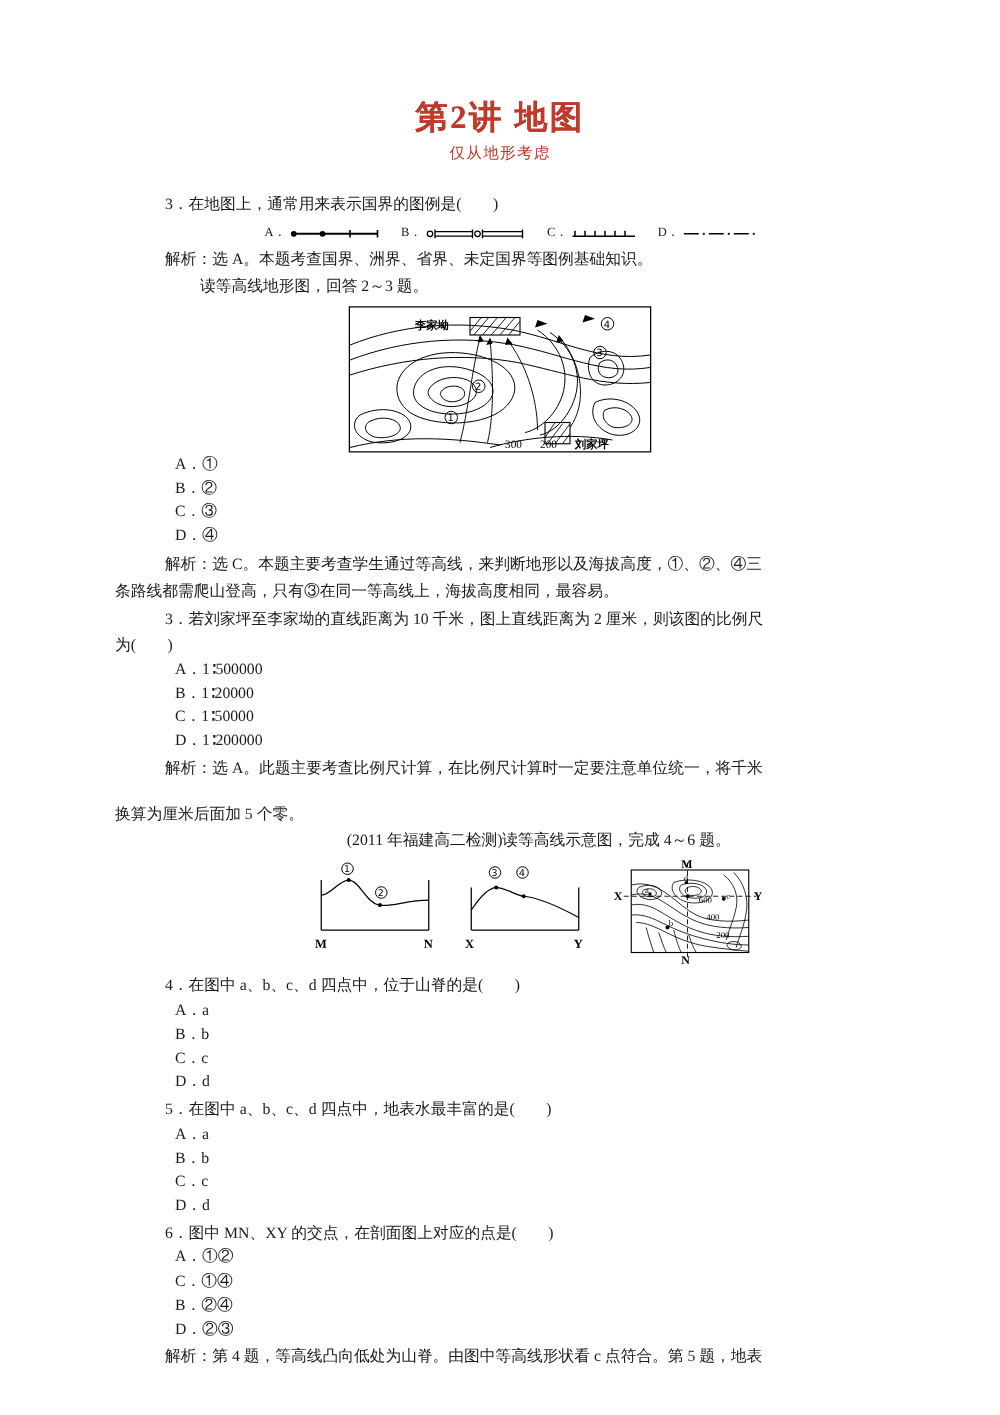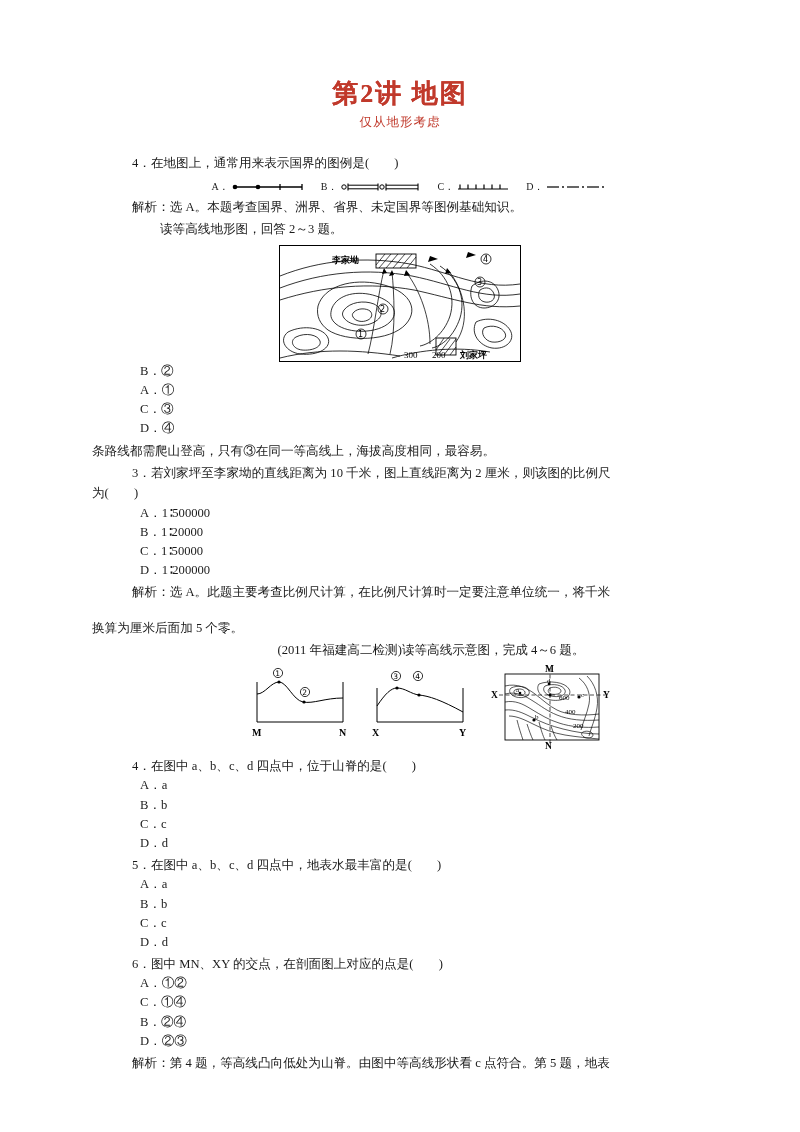--- a/index.html
+++ b/index.html
@@ -127,21 +127,21 @@
 
 <div class="page">
 
   <div class="title-block">
     <div class="main-title">第2讲 地图</div>
     <div class="sub-title">仅从地形考虑</div>
   </div>
 
   <div class="content">
 
-    <div class="q-line first">4．在地图上，通常用来表示国界的图例是(　　)</div>
+    <div class="q-line first">3．在地图上，通常用来表示国界的图例是(　　)</div>
 
     <div class="legend-row">
       <div class="legend-item">
         <span class="legend-label">A．</span>
         <span>
           <svg width="72" height="10" viewBox="0 0 72 10">
             <line x1="2" y1="5" x2="70" y2="5" stroke="#000" stroke-width="1.6"></line>
             <circle cx="3" cy="5" r="2.3" fill="#000"></circle>
             <circle cx="26" cy="5" r="2.3" fill="#000"></circle>
             <line x1="48" y1="2" x2="48" y2="8" stroke="#000" stroke-width="1.3"></line>
@@ -272,24 +272,25 @@
           <circle cx="103" cy="63" r="5" fill="none" stroke="#000" stroke-width="0.8"></circle>
           <text x="100" y="66">2</text>
           <circle cx="200" cy="36" r="5" fill="none" stroke="#000" stroke-width="0.8"></circle>
           <text x="197" y="39">3</text>
           <circle cx="206" cy="13" r="5" fill="none" stroke="#000" stroke-width="0.8"></circle>
           <text x="203" y="16">4</text>
         </g>
       </svg>
     </div>
 
+    <div class="opt">A．①</div>
     <div class="opt">B．②</div>
-    <div class="opt">A．①</div>
     <div class="opt">C．③</div>
     <div class="opt">D．④</div>
+    <div class="explain">解析：选 C。本题主要考查学生通过等高线，来判断地形以及海拔高度，①、②、④三</div>
     <div class="explain-wide" style="text-indent:0;">条路线都需爬山登高，只有③在同一等高线上，海拔高度相同，最容易。</div>
 
     <div class="q-line" style="margin-top:2px;">3．若刘家坪至李家坳的直线距离为 10 千米，图上直线距离为 2 厘米，则该图的比例尺</div>
     <div class="explain-wide" style="text-indent:0;margin-top:0;">为(　　)</div>
     <div class="opt">A．1∶500000</div>
     <div class="opt">B．1∶20000</div>
     <div class="opt">C．1∶50000</div>
     <div class="opt">D．1∶200000</div>
     <div class="explain">解析：选 A。此题主要考查比例尺计算，在比例尺计算时一定要注意单位统一，将千米</div>
     <div class="explain-wide" style="text-indent:0;margin-top:16px;">换算为厘米后面加 5 个零。</div>

